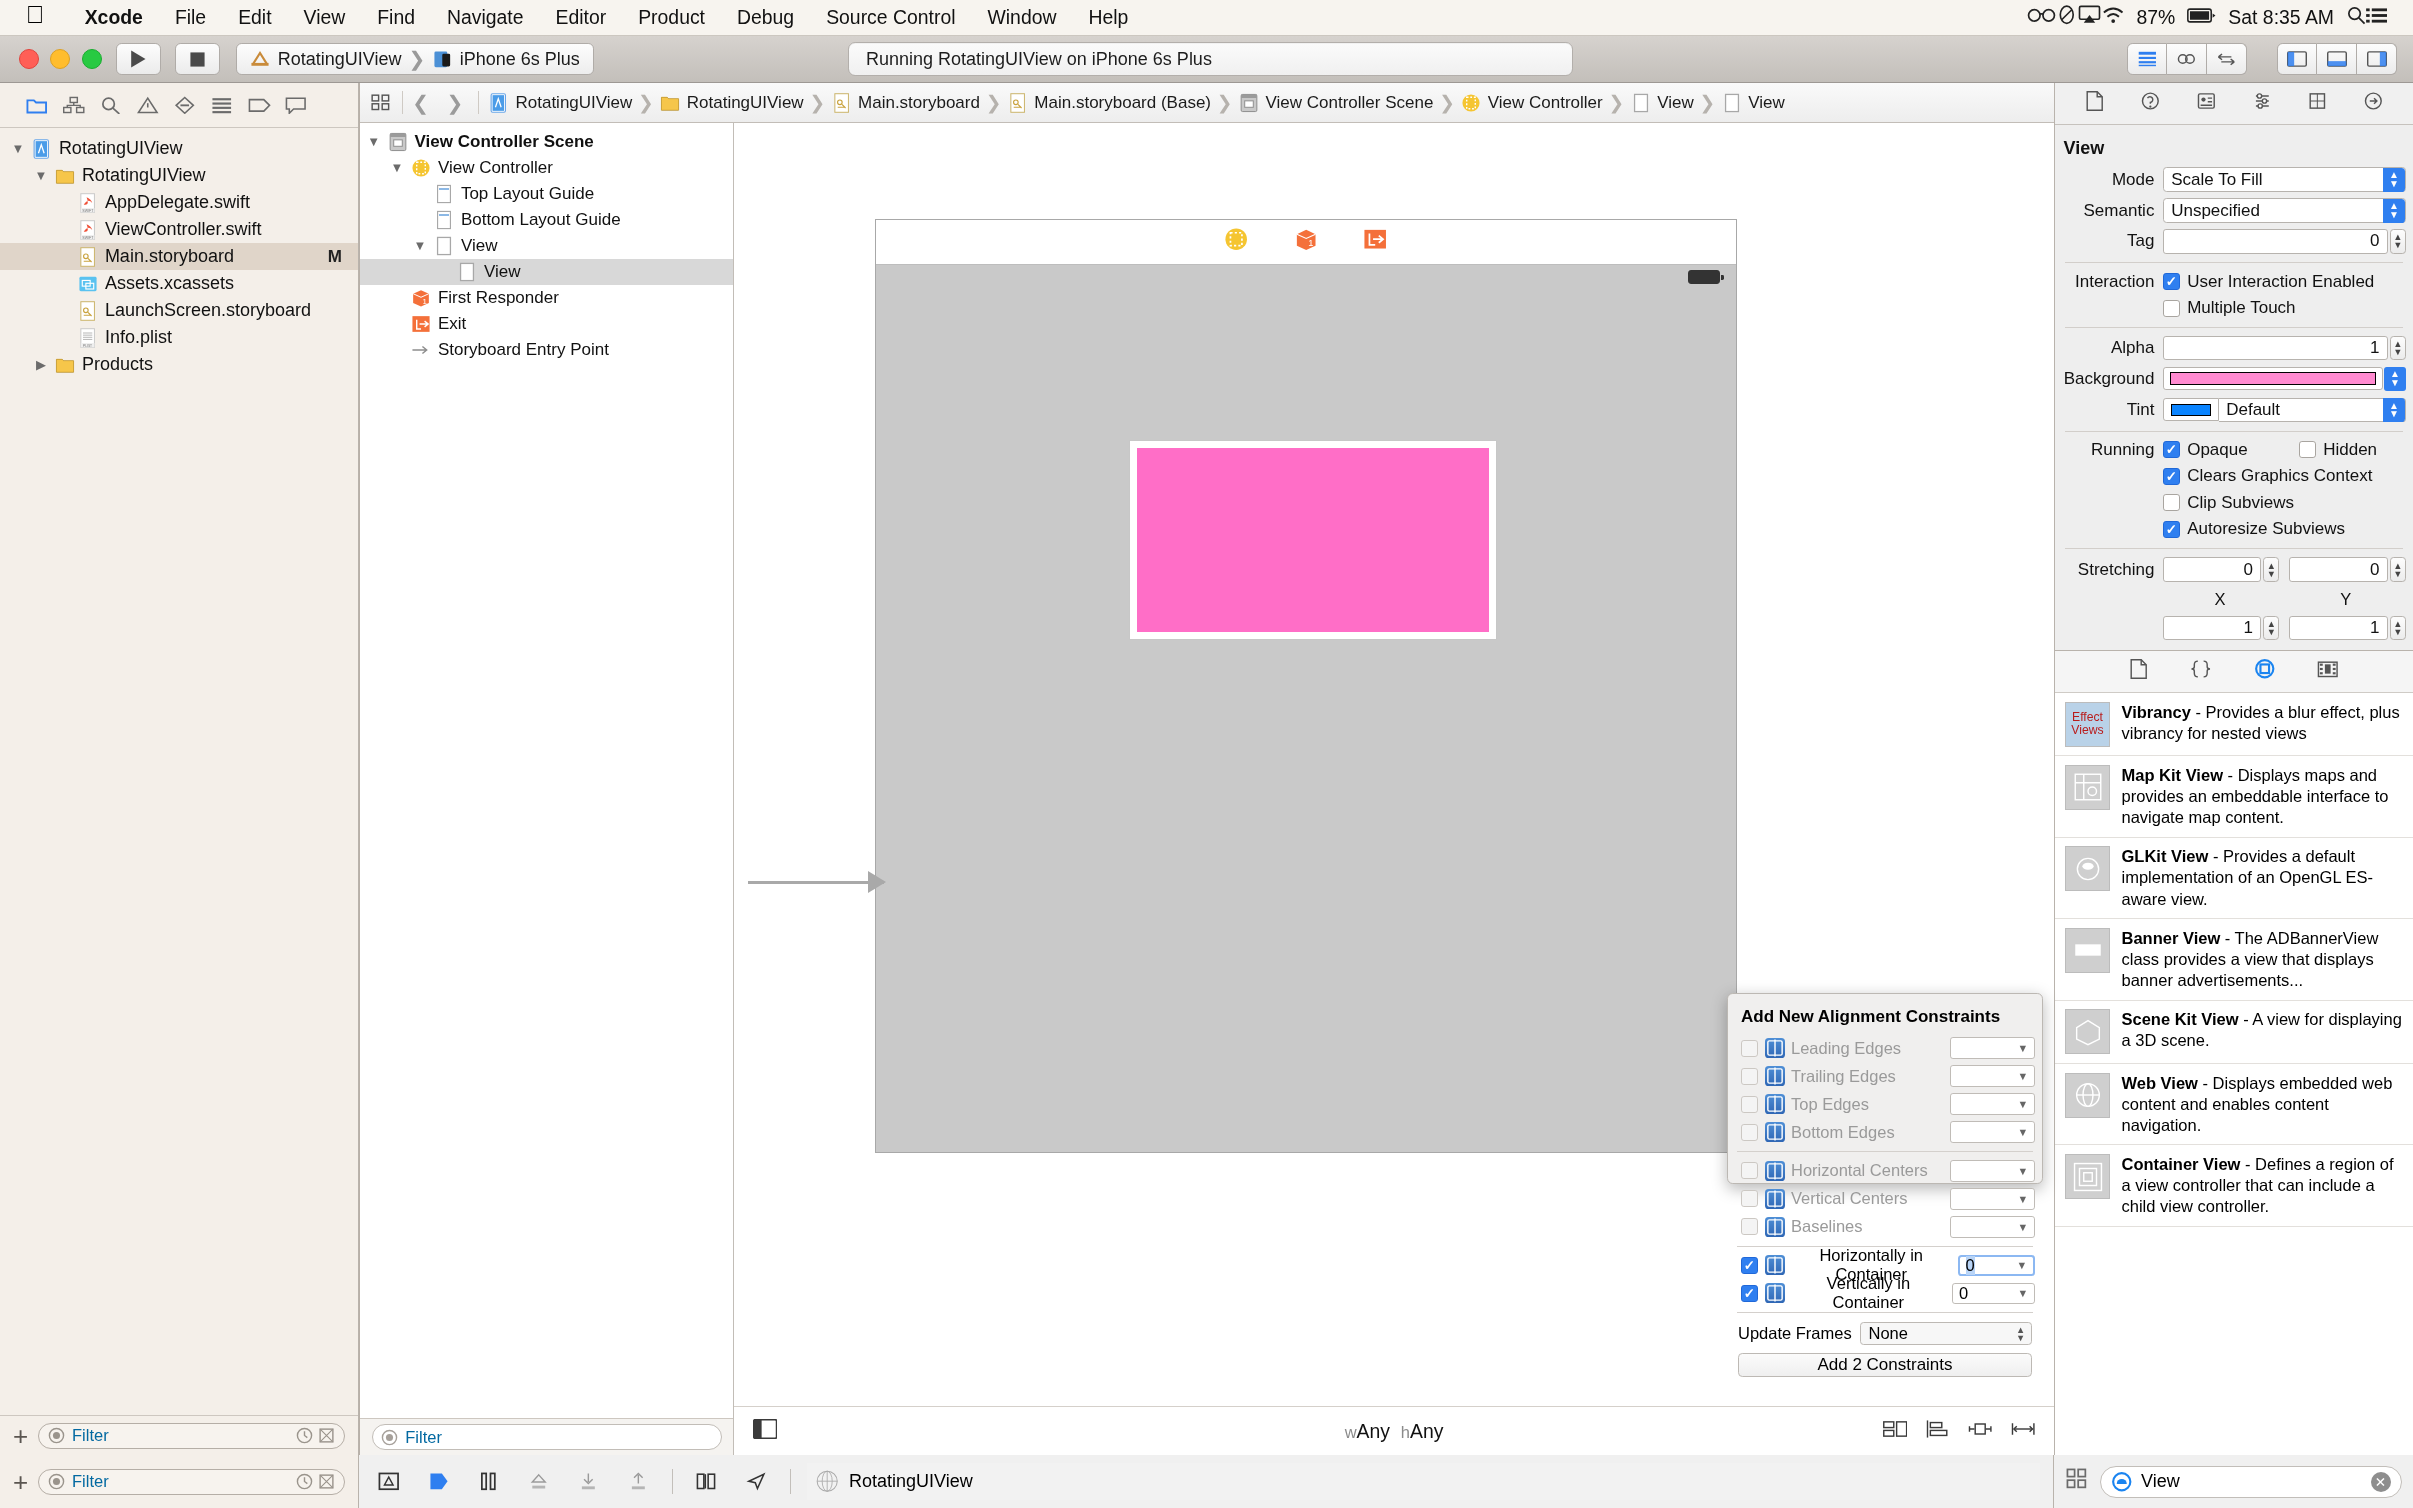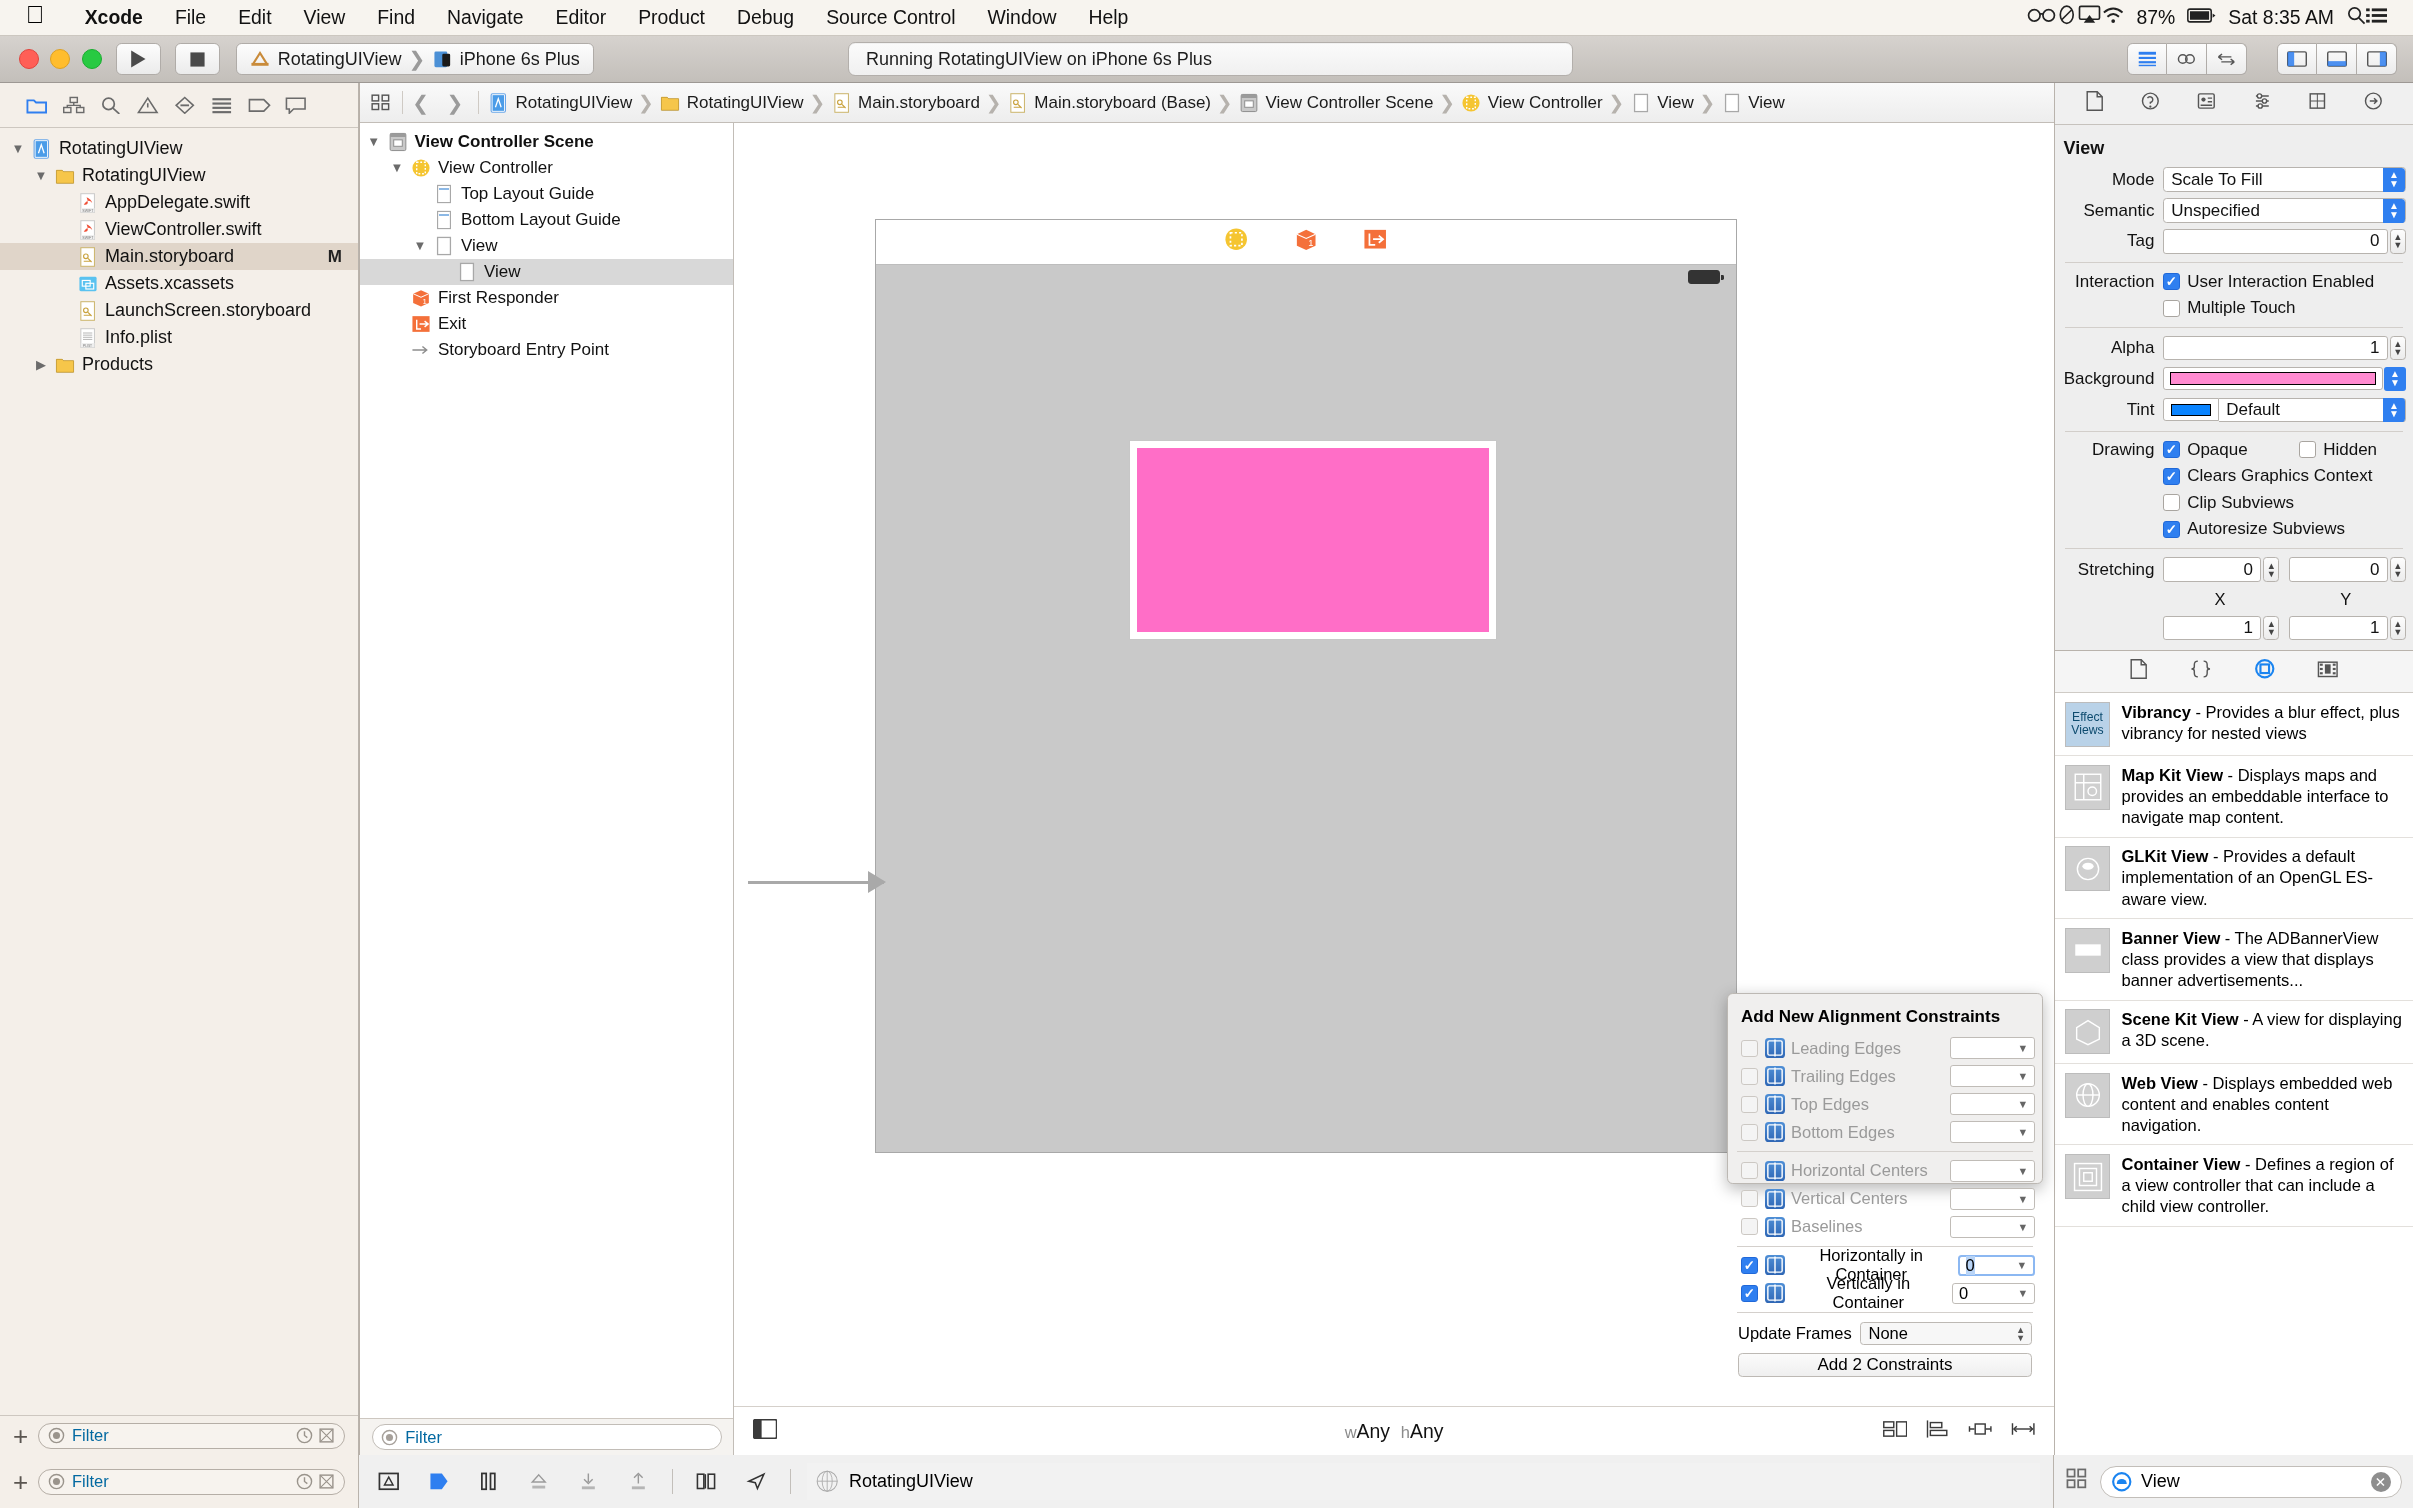--- a/index.html
+++ b/index.html
@@ -233,21 +233,21 @@
   
   .libsplit { position:absolute; left:0; right:0; top:567px; bottom:0;
      background:#fff; border-top:0.7px solid #b9b3ac; }
   .lib-tabs { height:42px; border-bottom:0.7px solid #cfcbc6; background:#f5f5f5;
      display:flex; align-items:center; justify-content:center; gap:42px;}
   .libitem { display:flex; gap:11.5px; padding:8.6px 10px; border-bottom:0.7px solid #e3e0dc;
      font-size:16.5px; line-height:1.28; }
   .libitem.hl { background:#ececec; }
   .libthumb { width:45px; height:45px; flex:none; background:#cfcfcf;
      border:0.7px solid #bcbcbc; display:flex;align-items:center;justify-content:center;
-     font-size:13px; color:#0c4a6e; text-align:center; line-height:1.1;}
+     font-size:13px; color:#b91c1c; text-align:center; line-height:1.1;}
   .libthumb.blue { background:#b9d2e8; }
   .libname { font-weight:bold; }
 
   
   .popover {
     position:absolute; left:1727px; top:993px; width:316px; height:191px;
     background:#f0efee; border:0.7px solid #bcb8b3; border-radius:5.7px;
     box-shadow:0 4.3px 16px rgba(0,0,0,.28);
     z-index:40; padding:8.6px 0 0 0; font-size:16.5px;
   }
@@ -1060,21 +1060,21 @@
           <span class="bluearrow" style="position:absolute;right:0;top:-0.7px;height:24.4px;">
               <span>▲</span>
               <span>▼</span>
             </span>
         </span>
       </div>
 
       <div class="divider"></div>
 
       <div class="frow">
-        <span class="flabel">Drawing</span>
+        <span class="flabel">Running</span>
         <span class="cbrow" style="width:136px">
           <span class="cb on">✓</span>
           <span>Opaque</span>
         </span>
         <span class="cbrow">
           <span class="cb"></span>
           <span>Hidden</span>
         </span>
       </div>
       <div class="frow">

